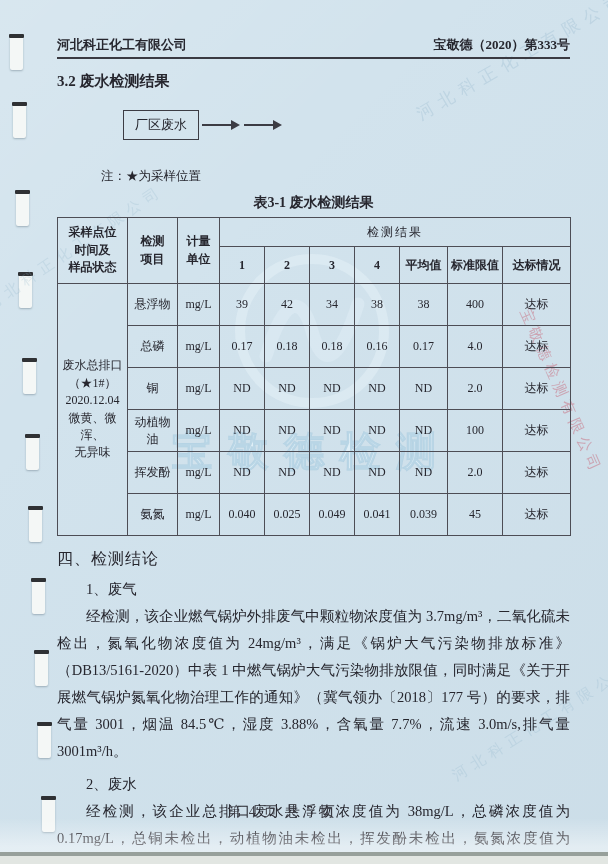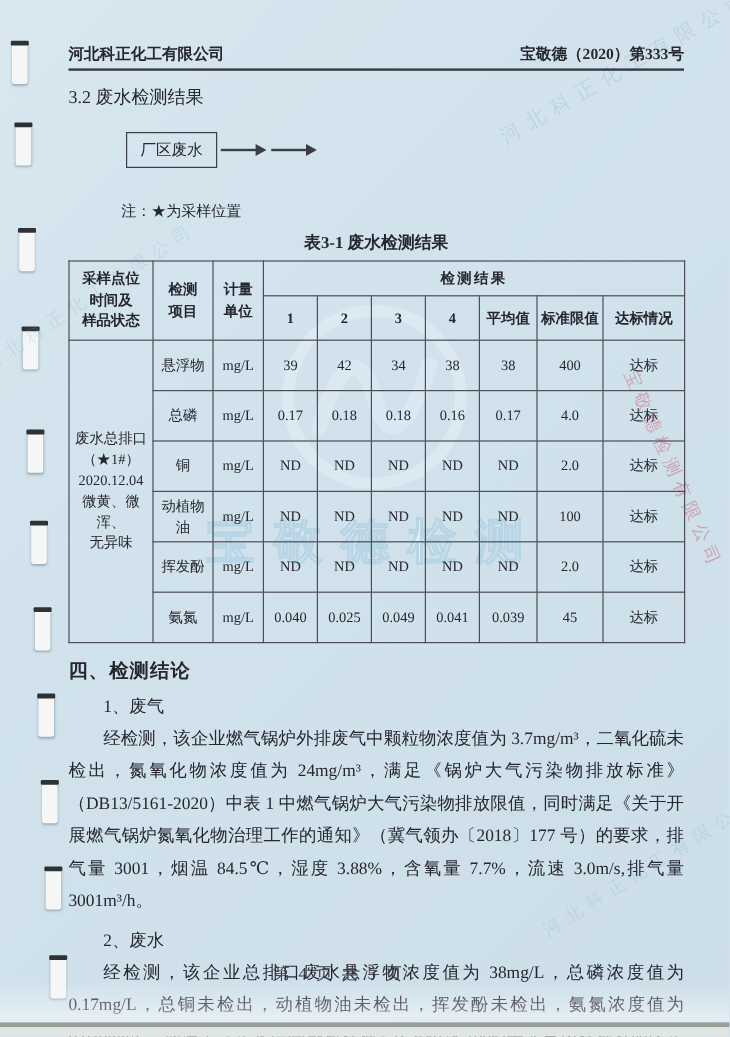--- a/index.html
+++ b/index.html
@@ -27,39 +27,39 @@
   .wm-diag-tr{right:-34px;top:44px;transform:rotate(-30deg);font-size:17px;letter-spacing:7px;color:rgba(148,182,205,.32);}
   .wm-diag-left{left:-30px;top:238px;transform:rotate(-34deg);font-size:15px;letter-spacing:6px;color:rgba(148,182,205,.25);}
   .wm-pink{right:2px;top:470px;transform:rotate(66deg);transform-origin:top right;
     font-size:15px;letter-spacing:5px;color:rgba(201,106,123,.5);}
   .wm-diag-br{right:-40px;top:712px;transform:rotate(-32deg);font-size:15px;letter-spacing:6px;color:rgba(148,182,205,.28);}
   
   .content{position:absolute;left:57px;top:0;width:513px;}
   .doc-header{display:flex;justify-content:space-between;align-items:flex-end;
     padding-top:36px;border-bottom:2px solid #3a3a42;padding-bottom:3px;
     font-size:13px;font-weight:bold;}
-  .h32{margin-top:13px;font-size:15px;font-weight:normal;}
-  .flow{display:flex;align-items:center;margin-top:19px;margin-left:48px;}
+  .h32{margin-top:13px;font-size:15px;font-weight:bold;}
+  .flow{display:flex;align-items:center;margin-top:19px;margin-left:66px;}
   .flow-box{border:1.5px solid #3c3c44;padding:5px 11px;font-size:13px;white-space:nowrap;}
   .flow-arrow{position:relative;width:36px;height:2px;background:#3c3c44;margin:0 3px;}
   .flow-arrow::after{content:"";position:absolute;right:-2px;top:-4px;
     border-left:9px solid #3c3c44;border-top:5px solid transparent;border-bottom:5px solid transparent;}
   .note{margin-top:28px;padding-left:44px;font-size:12.5px;font-family:Liberation Serif, serif;}
   .tbl-title{margin-top:9px;text-align:center;font-size:14px;font-weight:bold;}
   table{margin-top:5px;width:100%;border-collapse:collapse;table-layout:fixed;
     font-size:12px;text-align:center;position:relative;z-index:2;}
   td{border:1px solid #4d4d55;padding:0 1px;vertical-align:middle;}
   tr.h1 td{height:28px;}
   tr.h2 td{height:36px;font-weight:bold;}
   tr.h1 td.span2{font-weight:bold;}
   tr.data td{height:41px;}
   .preline{white-space:pre-line;line-height:1.45;}
-  .group-head{font-weight:bold;letter-spacing:2px;}
+  .group-head{font-weight:normal;letter-spacing:2px;}
   .concl{margin-top:13px;}
-  .concl-h{font-size:16px;font-weight:bold;letter-spacing:1px;}
+  .concl-h{font-size:16px;font-weight:normal;letter-spacing:1px;}
   .sub{margin-top:6px;text-indent:2em;font-size:14.5px;line-height:27px;}
   .para{text-indent:2em;font-size:14.5px;line-height:27px;text-align:justify;}
   .footer{position:absolute;left:0;top:803px;width:564px;text-align:center;
     font-size:14px;letter-spacing:2px;color:#3a3a42;}
 </style>
 </head>
 <body>
 
 <div class="page-shade"></div>
 

